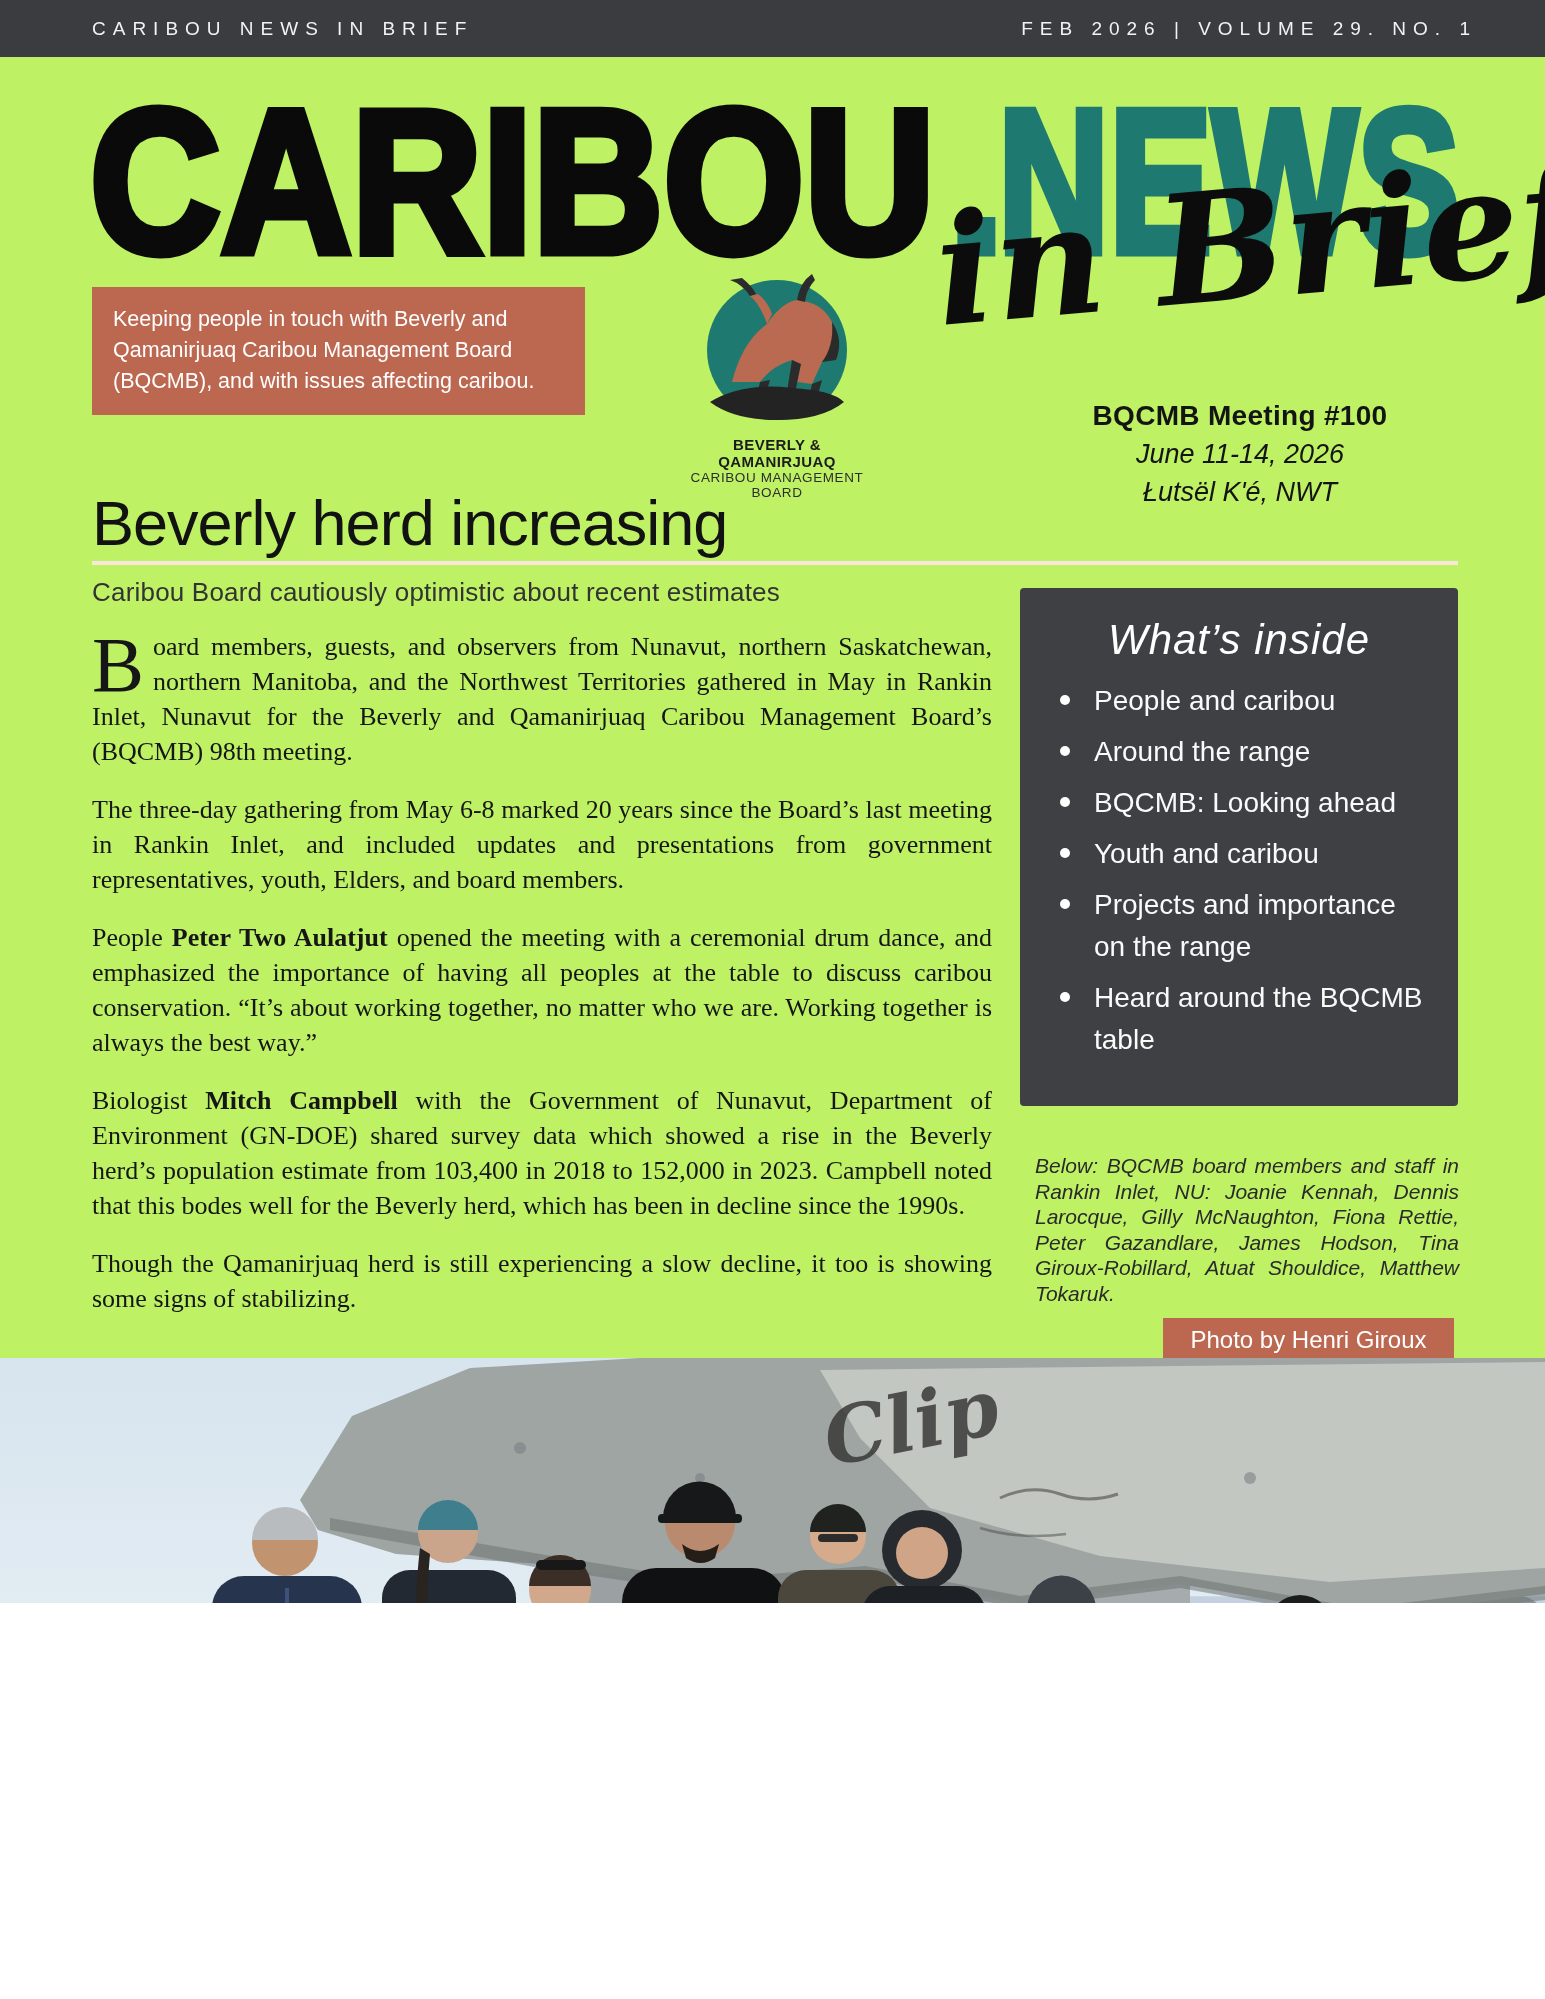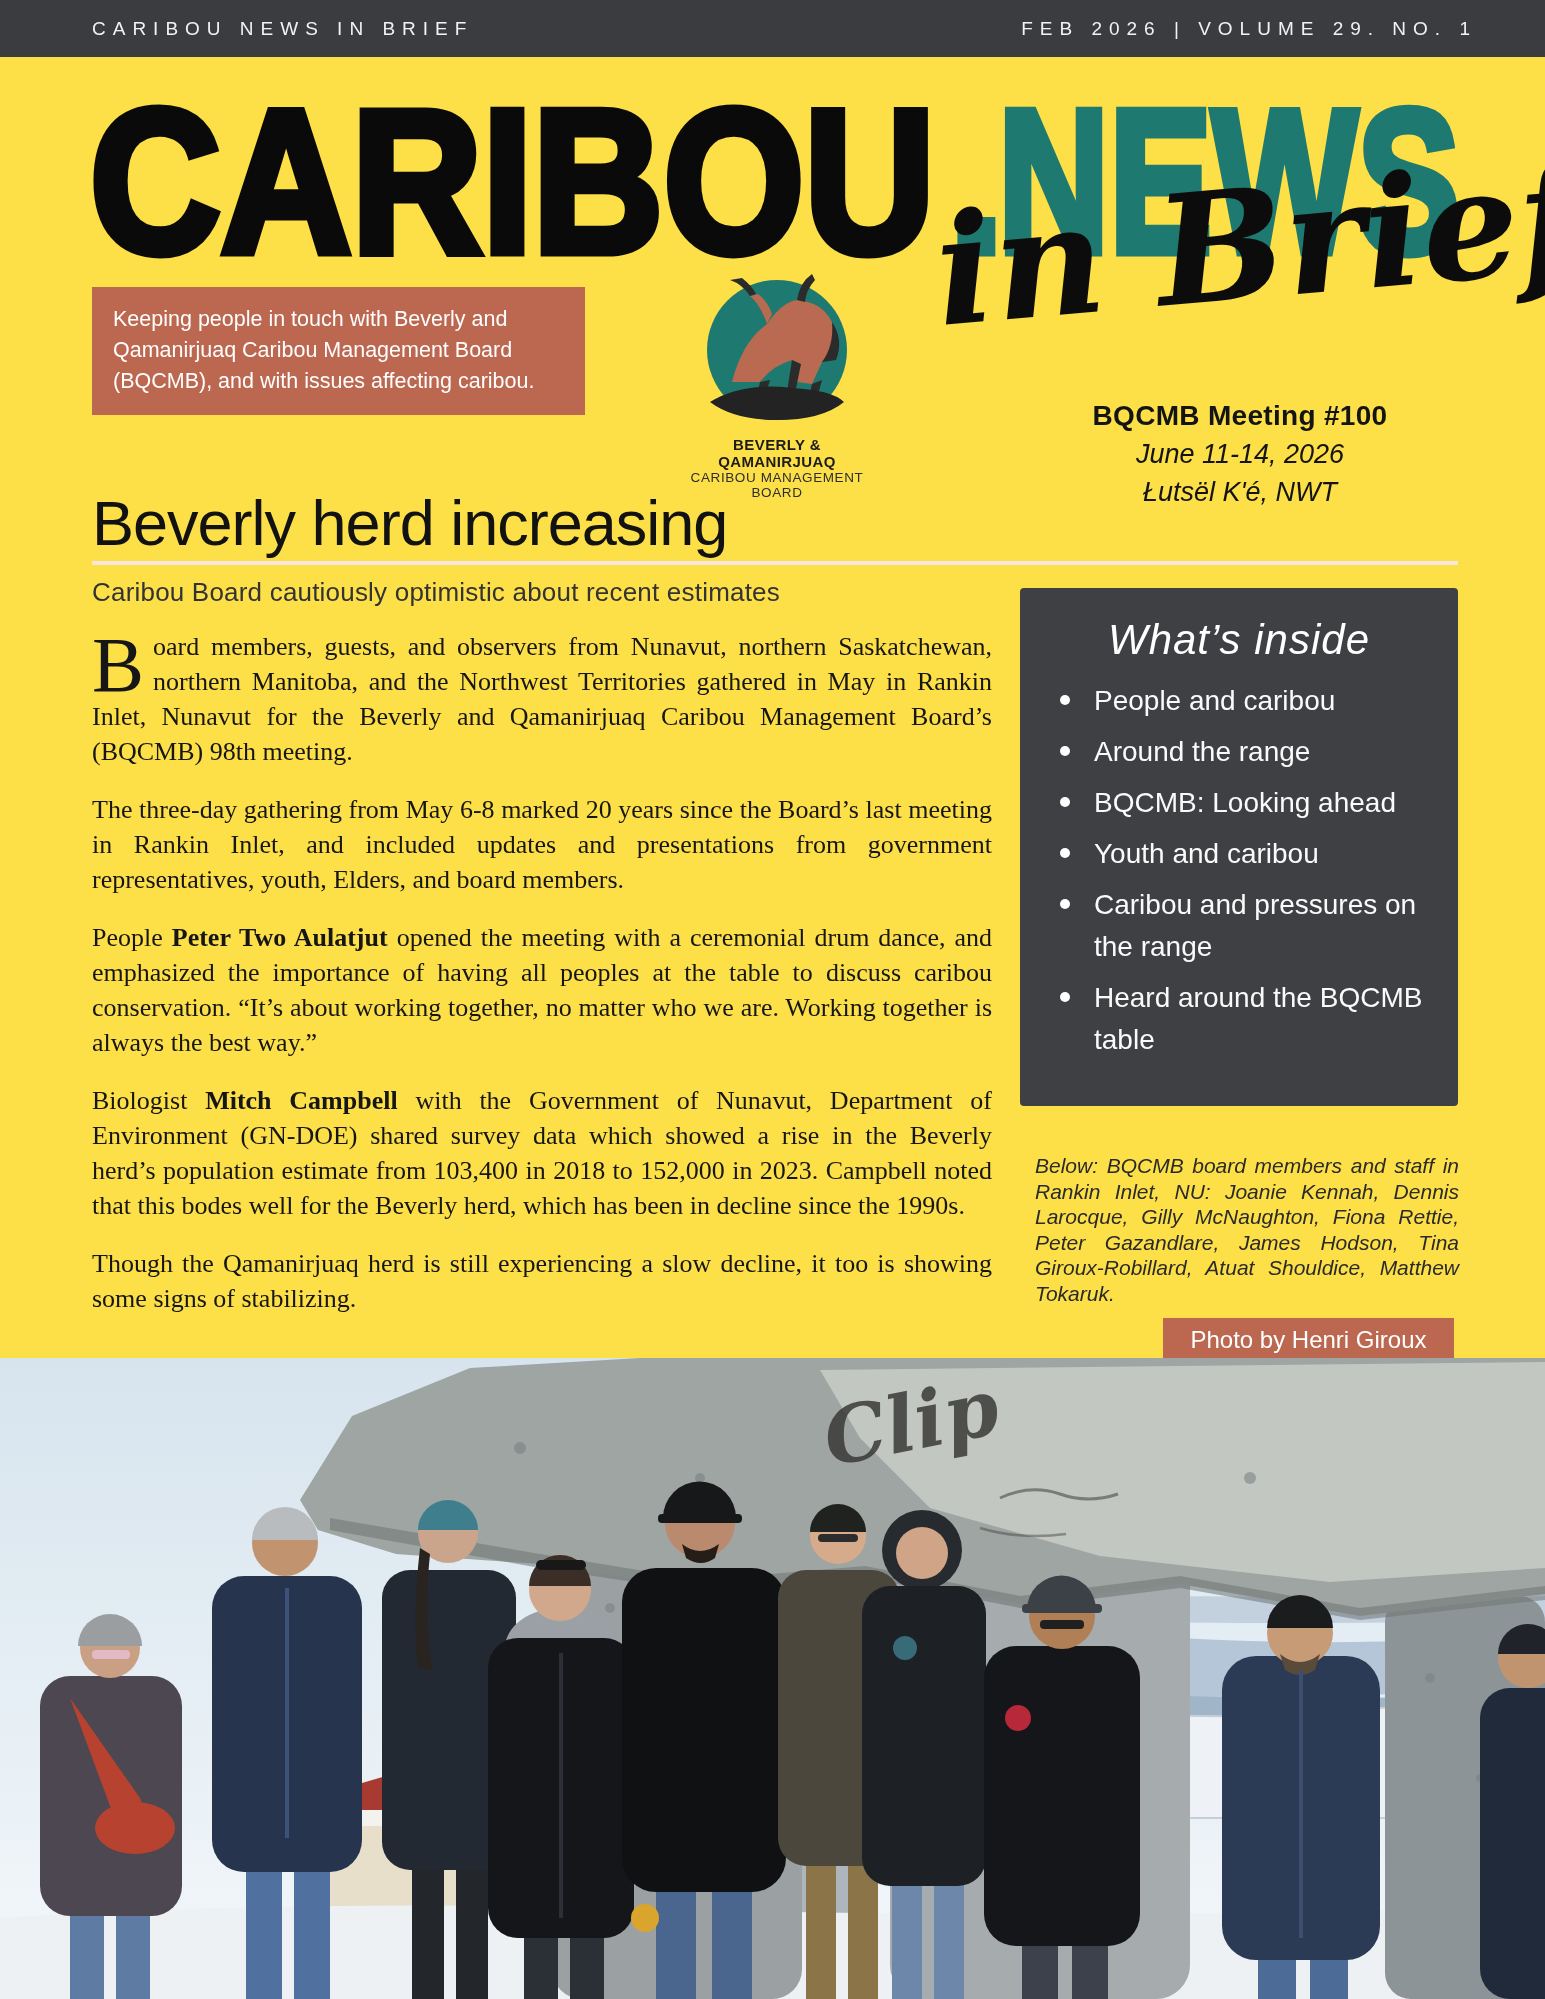--- a/index.html
+++ b/index.html
@@ -1,16 +1,16 @@
 <!DOCTYPE html>
 <html><head>
 <meta charset="utf-8">
 <style>
   html,body{margin:0;padding:0;background:#ffffff;}
-  .page{position:relative;width:1545px;height:1999px;background:#fde047;overflow:hidden;
+  .page{position:relative;width:1545px;height:1603px;background:#bef264;overflow:hidden;
         font-family:"Liberation Sans",sans-serif;}
   
   .topbar{position:absolute;left:0;top:0;width:1545px;height:57px;background:#3a3c40;
           display:flex;align-items:center;justify-content:space-between;
           padding:0 68px 0 92px;box-sizing:border-box;}
   .topbar span{color:#f2f2f2;font-size:19px;letter-spacing:7px;white-space:nowrap;}
   
   .masthead-svg{position:absolute;left:90px;top:60px;}
   .script{position:absolute;left:935px;top:168px;transform:rotate(-5deg);
           font-family:"DejaVu Serif",serif;font-style:italic;font-weight:bold;
@@ -124,21 +124,21 @@
       <li>
           <span class="dot"></span>
           <span>BQCMB: Looking ahead</span>
         </li>
       <li>
           <span class="dot"></span>
           <span>Youth and caribou</span>
         </li>
       <li>
           <span class="dot"></span>
-          <span>Caribou and pressures on the range</span>
+          <span>Projects and importance on the range</span>
         </li>
       <li>
           <span class="dot"></span>
           <span>Heard around the BQCMB table</span>
         </li>
     </ul>
   </div>
 
   <div class="caption">Below: BQCMB board members and staff in Rankin Inlet, NU: Joanie Kennah, Dennis Larocque, Gilly McNaughton, Fiona Rettie, Peter Gazandlare, James Hodson, Tina Giroux-Robillard, Atuat Shouldice, Matthew Tokaruk.</div>
   <div class="credit">Photo by Henri Giroux</div>

